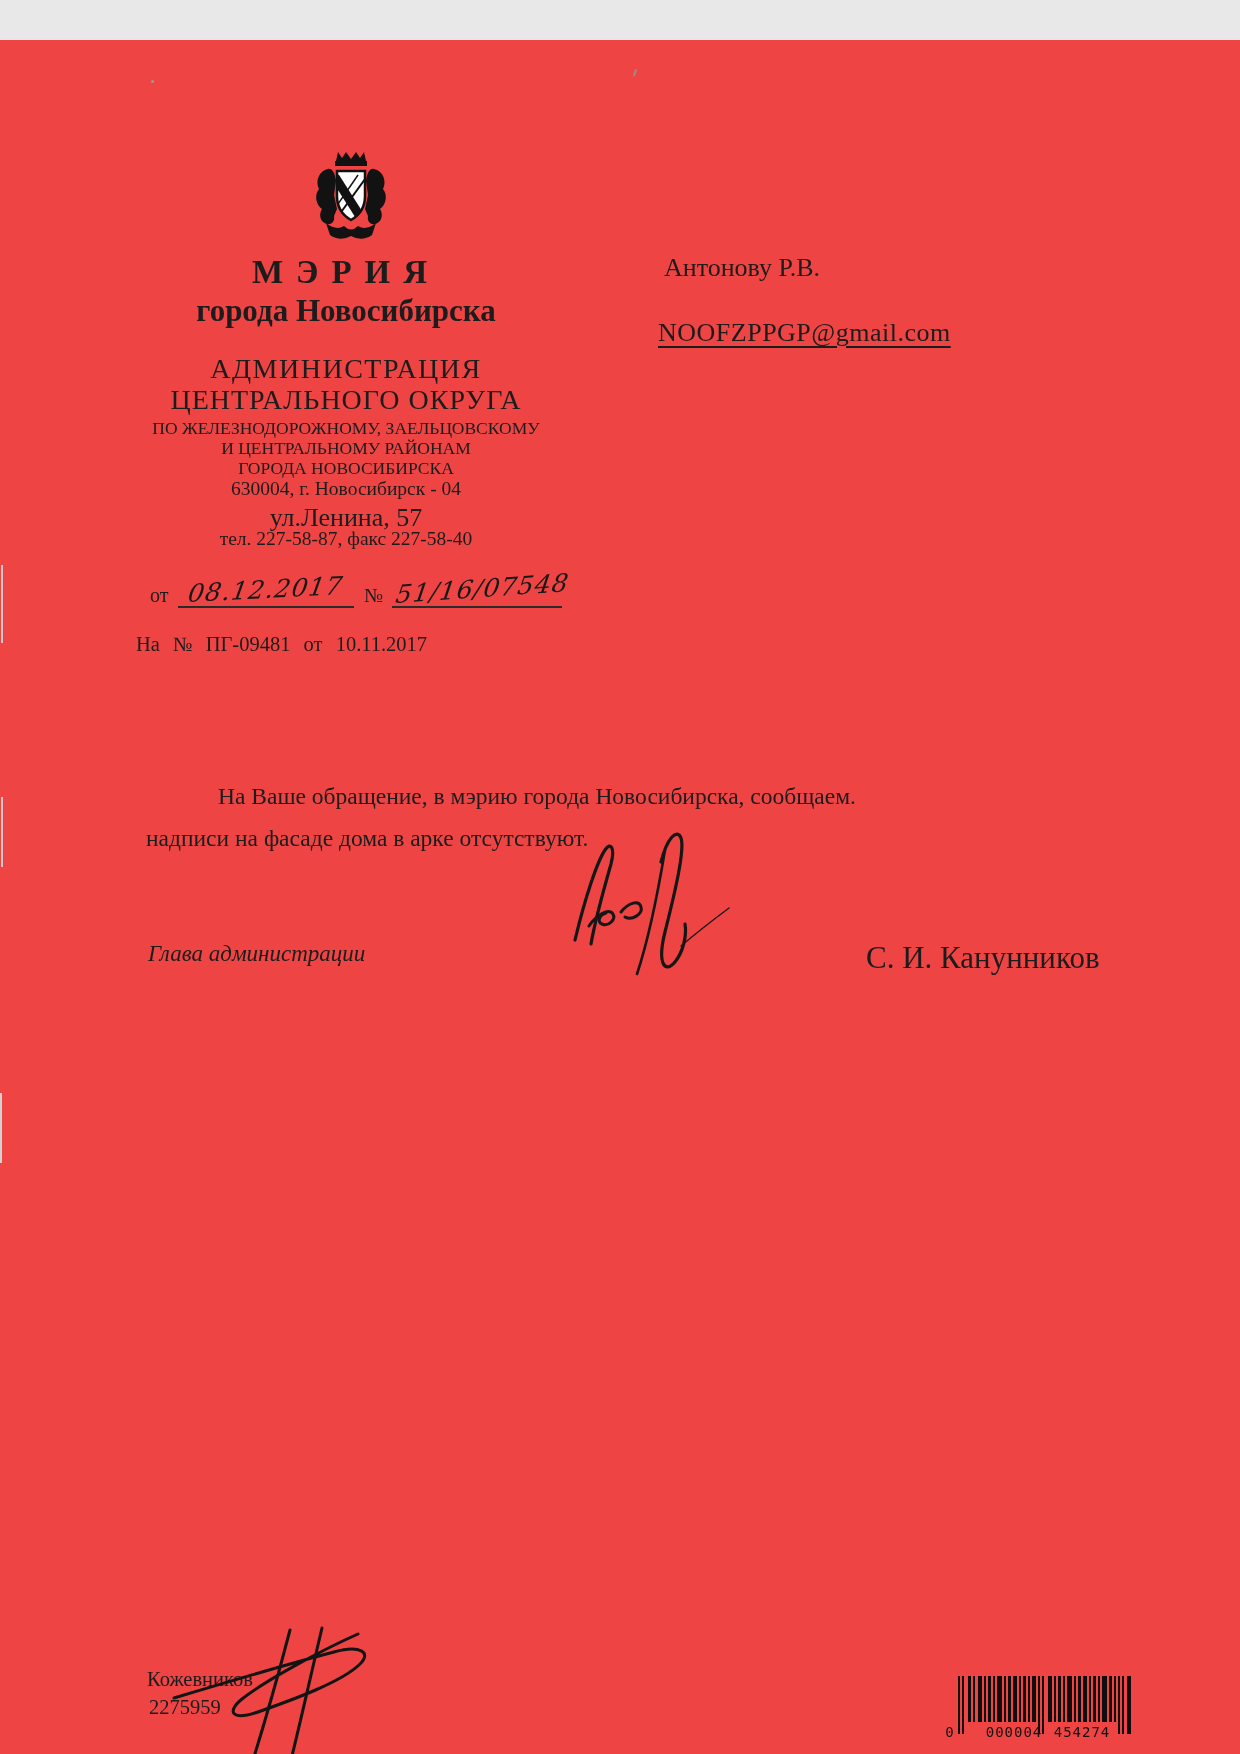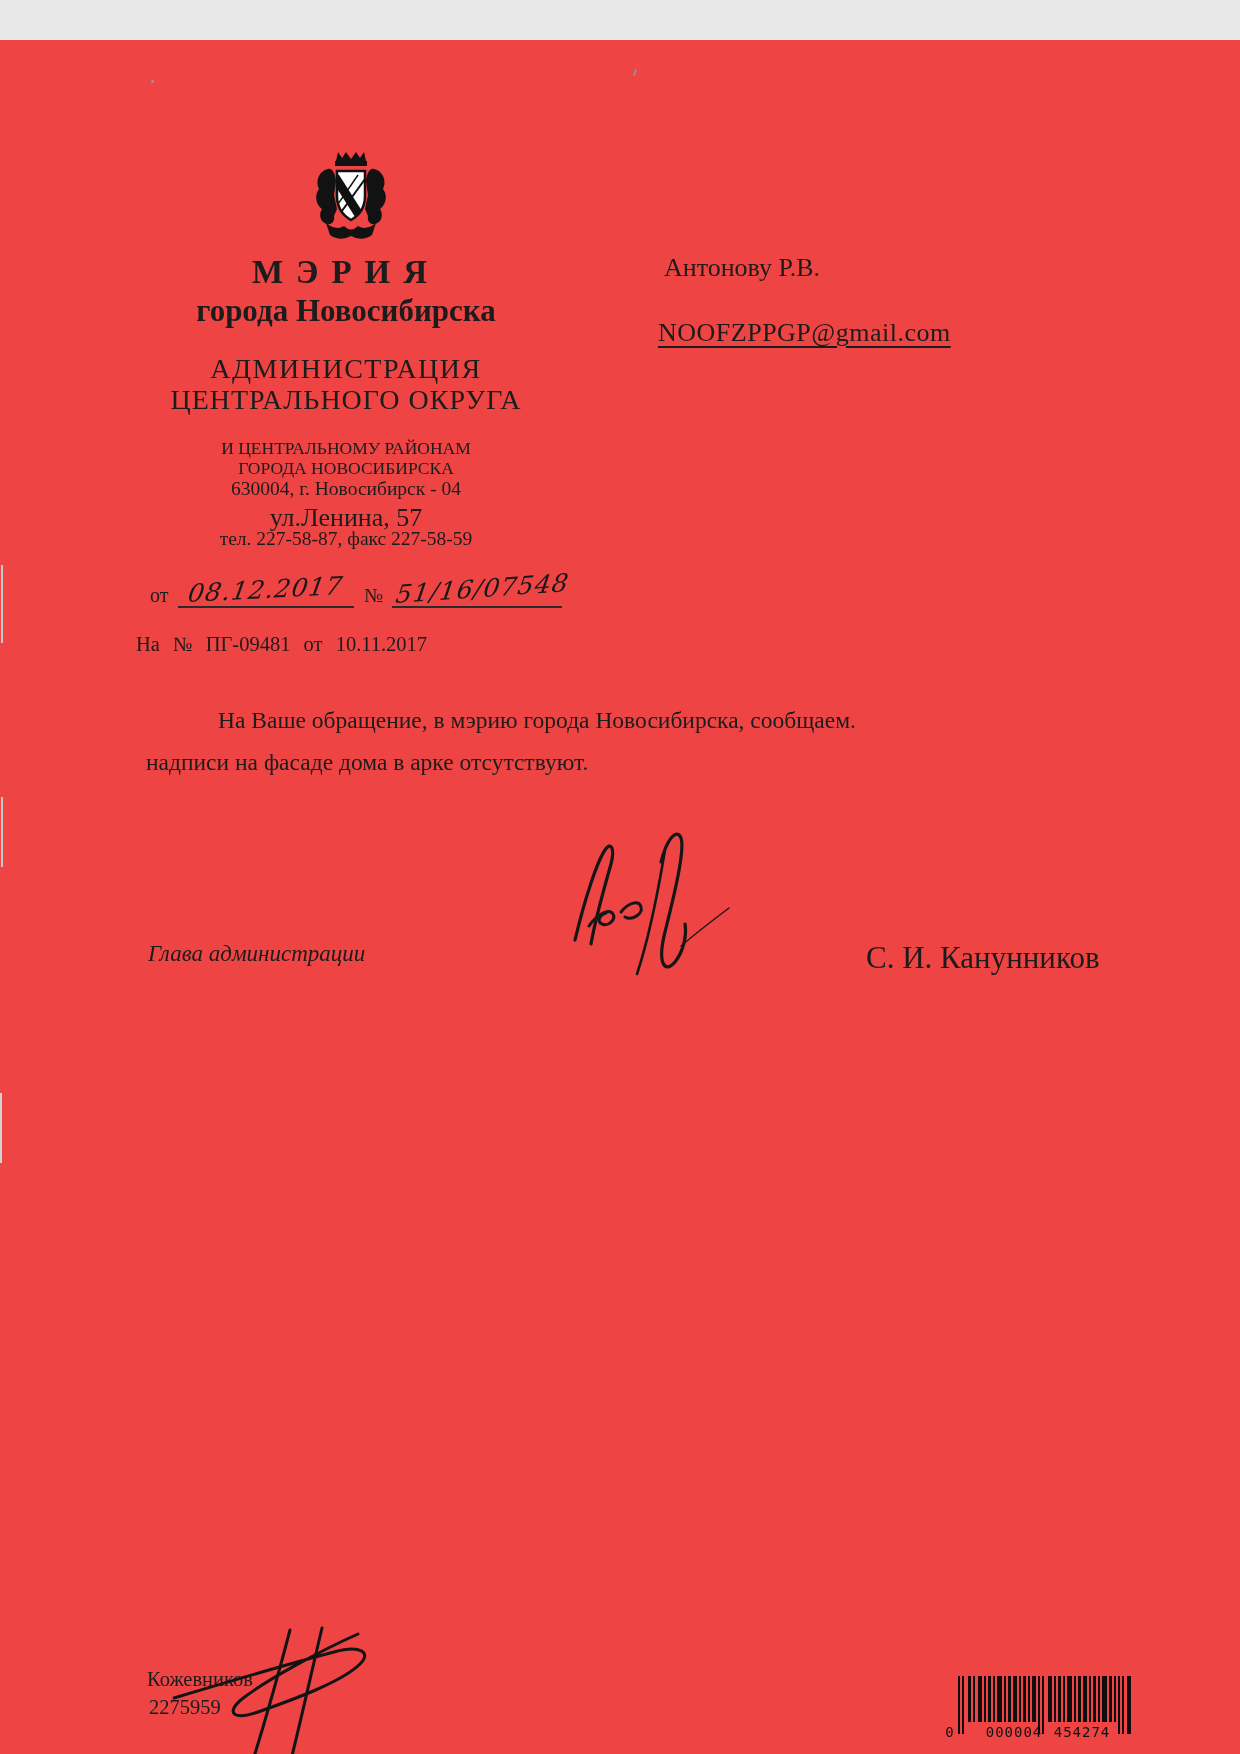--- a/index.html
+++ b/index.html
@@ -44,40 +44,41 @@
       <path d="M33,64 L59,28" stroke="#111" stroke-width="2" fill="none" clip-path="url(#sh)"></path>
       <path d="M30,56 L52,24" stroke="#111" stroke-width="1.5" fill="none" clip-path="url(#sh)"></path>
       <path d="M20,72 Q30,80 38,75 Q45,82 52,75 Q60,80 70,72 L66,84 Q56,91 45,85 Q34,91 24,84 Z"></path>
     </svg>
   </div>
 
   <div class="abs ctr b" style="top:214px;font-size:33px;letter-spacing:13px;">МЭРИЯ</div>
   <div class="abs ctr b" style="top:253px;font-size:31px;">города Новосибирска</div>
   <div class="abs ctr" style="top:313px;font-size:28px;letter-spacing:1.5px;">АДМИНИСТРАЦИЯ</div>
   <div class="abs ctr" style="top:344px;font-size:28px;letter-spacing:1px;">ЦЕНТРАЛЬНОГО ОКРУГА</div>
+  <div class="abs ctr" style="top:378px;font-size:17.5px;">ПО ЖЕЛЕЗНОДОРОЖНОМУ, ЗАЕЛЬЦОВСКОМУ</div>
   <div class="abs ctr" style="top:398px;font-size:17.5px;">И ЦЕНТРАЛЬНОМУ РАЙОНАМ</div>
   <div class="abs ctr" style="top:418px;font-size:17.5px;">ГОРОДА НОВОСИБИРСКА</div>
   <div class="abs ctr" style="top:438px;font-size:19.5px;">630004, г. Новосибирск - 04</div>
   <div class="abs ctr" style="top:463px;font-size:26px;">ул.Ленина, 57</div>
-  <div class="abs ctr" style="top:488px;font-size:19.5px;">тел. 227-58-87, факс 227-58-59</div>
+  <div class="abs ctr" style="top:488px;font-size:19.5px;">тел. 227-58-87, факс 227-58-40</div>
 
   <div class="abs" style="left:150px;top:544px;font-size:20px;">от</div>
   <div class="abs slot" style="left:178px;top:538px;width:176px;height:28px;">
     <span class="abs hand" style="left:8px;bottom:-2px;font-size:25px;">08.12.2017</span>
   </div>
   <div class="abs" style="left:364px;top:544px;font-size:20px;">№</div>
   <div class="abs slot" style="left:392px;top:538px;width:170px;height:28px;">
     <span class="abs hand" style="left:2px;bottom:-3px;font-size:25px;transform:skewX(-12deg) rotate(-4deg);">51/16/07548</span>
   </div>
   <div class="abs" style="left:136px;top:593px;font-size:20.5px;word-spacing:8px;">На № ПГ-09481 от 10.11.2017</div>
 
   <div class="abs" style="left:664px;top:213px;font-size:26px;">Антонову Р.В.</div>
   <div class="abs email" style="left:658px;top:278px;font-size:26px;letter-spacing:0.5px;">NOOFZPPGP@gmail.com</div>
 
-  <div class="abs" style="left:146px;top:660px;width:962px;font-size:23.5px;line-height:41.5px;">
+  <div class="abs" style="left:146px;top:736px;width:962px;font-size:23.5px;line-height:41.5px;">
     <div style="text-indent:72px;">На Ваше обращение, в мэрию города Новосибирска, сообщаем.</div>
     <div>надписи на фасаде дома в арке отсутствуют.</div>
   </div>
 
   <div class="abs" style="left:148px;top:901px;font-size:23px;font-style:italic;">Глава администрации</div>
   <div class="abs" style="left:565px;top:782px;width:170px;height:158px;">
     <svg viewBox="0 0 170 158" width="170" height="158" fill="none" stroke="#161616" stroke-linecap="round">
       <path d="M10,118 C20,76 32,40 40,28 C46,19 50,26 46,42 C38,70 30,98 26,122" stroke-width="3.2"></path>
       <path d="M24,104 C32,92 44,86 48,92 C51,97 44,105 37,102 C32,100 34,93 41,91" stroke-width="3"></path>
       <path d="M56,90 C64,80 74,78 76,85 C78,92 67,99 60,95" stroke-width="3"></path>

